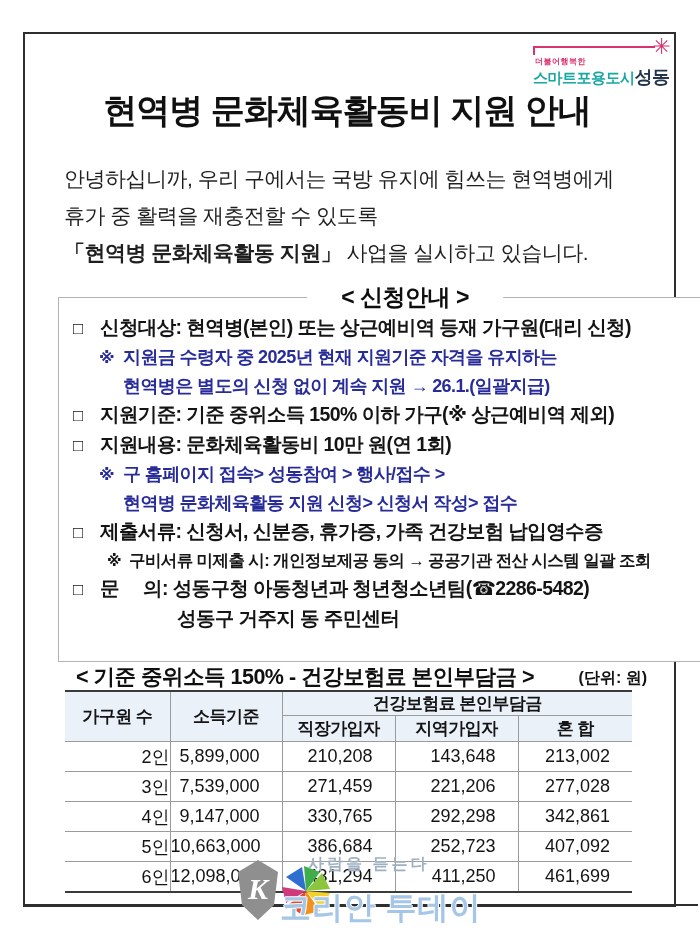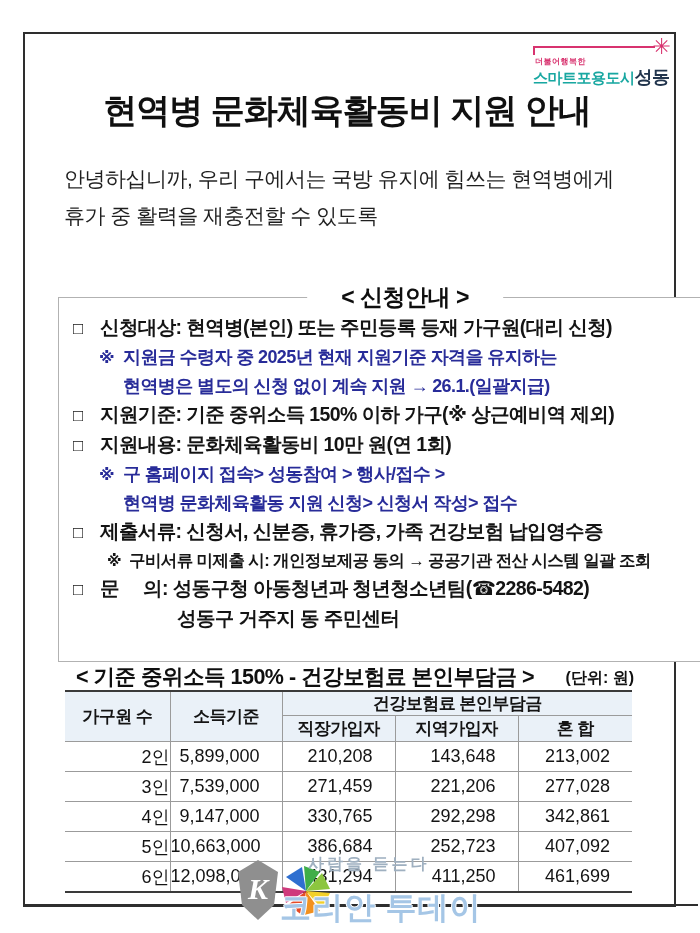--- a/index.html
+++ b/index.html
@@ -54,21 +54,21 @@
   .l-sub .bullet{display:inline-block;width:24px;font-size:16px;}
   .l-sub2{font-size:18px;line-height:28px;color:#282c99;margin-left:50px;}
   .l-note{font-size:16.5px;line-height:27px;color:#161616;margin-left:34px;}
   .l-note .bullet{display:inline-block;width:22px;font-size:15px;}
   .l-cont{font-size:19.5px;line-height:29px;color:#141414;margin-left:104px;}
   
   .tbl-title{
     position:absolute;left:76px;top:662px;font-size:21.5px;font-weight:bold;
     letter-spacing:-0.5px;color:#0f0f0f;white-space:nowrap;
   }
-  .tbl-unit{position:absolute;right:66px;top:668px;font-size:16px;font-weight:bold;color:#111;}
+  .tbl-unit{position:absolute;right:53px;top:668px;font-size:16px;font-weight:bold;color:#111;}
   table.income{
     position:absolute;left:65px;top:690px;width:567px;
     border-collapse:collapse;table-layout:fixed;
     border-top:2px solid #3a3a3a;border-bottom:2px solid #3a3a3a;
     font-size:18px;color:#141414;
   }
   table.income th{
     background:#eaf1f8;font-weight:bold;font-size:17px;text-align:center;
     border:1px solid #9b9b9b;padding:0;letter-spacing:-0.5px;
   }
@@ -110,26 +110,27 @@
   <div class="logo-sparkle">✳</div>
   <div class="logo-tagline">더불어행복한</div>
   <div class="logo-brand"><span>스마트포용도시</span><span class="logo-city">성동</span></div>
 </div>
 
 <div class="doc-title">현역병 문화체육활동비 지원 안내</div>
 
 <div class="intro">
   <div>안녕하십니까, 우리 구에서는 국방 유지에 힘쓰는 현역병에게</div>
   <div>휴가 중 활력을 재충전할 수 있도록</div>
+  <div><span class="b">「현역병 문화체육활동 지원」</span><span> 사업을 실시하고 있습니다.</span></div>
 </div>
 
 <div class="apply-box">
   <div class="apply-legend">&lt; 신청안내 &gt;</div>
   <div class="apply-content">
-    <div class="ln l-main"><span class="bullet">□</span><span>신청대상:</span> <span>현역병(본인) 또는 주민등록 등재 가구원(대리 신청)</span></div>
+    <div class="ln l-main"><span class="bullet">□</span><span>신청대상:</span> <span>현역병(본인) 또는 상근예비역 등재 가구원(대리 신청)</span></div>
     <div class="ln l-sub"><span class="bullet">※</span><span>지원금 수령자 중 2025년 현재 지원기준 자격을 유지하는</span></div>
     <div class="ln l-sub2"><span>현역병은 별도의 신청 없이 계속 지원 → 26.1.(일괄지급)</span></div>
     <div class="ln l-main"><span class="bullet">□</span><span>지원기준:</span> <span>기준 중위소득 150% 이하 가구(※ 상근예비역 제외)</span></div>
     <div class="ln l-main"><span class="bullet">□</span><span>지원내용:</span> <span>문화체육활동비 10만 원(연 1회)</span></div>
     <div class="ln l-sub"><span class="bullet">※</span><span>구 홈페이지 접속&gt; 성동참여 &gt; 행사/접수 &gt;</span></div>
     <div class="ln l-sub2"><span>현역병 문화체육활동 지원 신청&gt; 신청서 작성&gt; 접수</span></div>
     <div class="ln l-main"><span class="bullet">□</span><span>제출서류:</span> <span>신청서, 신분증, 휴가증, 가족 건강보험 납입영수증</span></div>
     <div class="ln l-note"><span class="bullet">※</span><span>구비서류 미제출 시: 개인정보제공 동의 → 공공기관 전산 시스템 일괄 조회</span></div>
     <div class="ln l-main"><span class="bullet">□</span><span>문&nbsp;&nbsp;&nbsp;&nbsp;&nbsp;의:</span> <span>성동구청 아동청년과 청년청소년팀(☎2286-5482)</span></div>
     <div class="ln l-cont"><span>성동구 거주지 동 주민센터</span></div>

